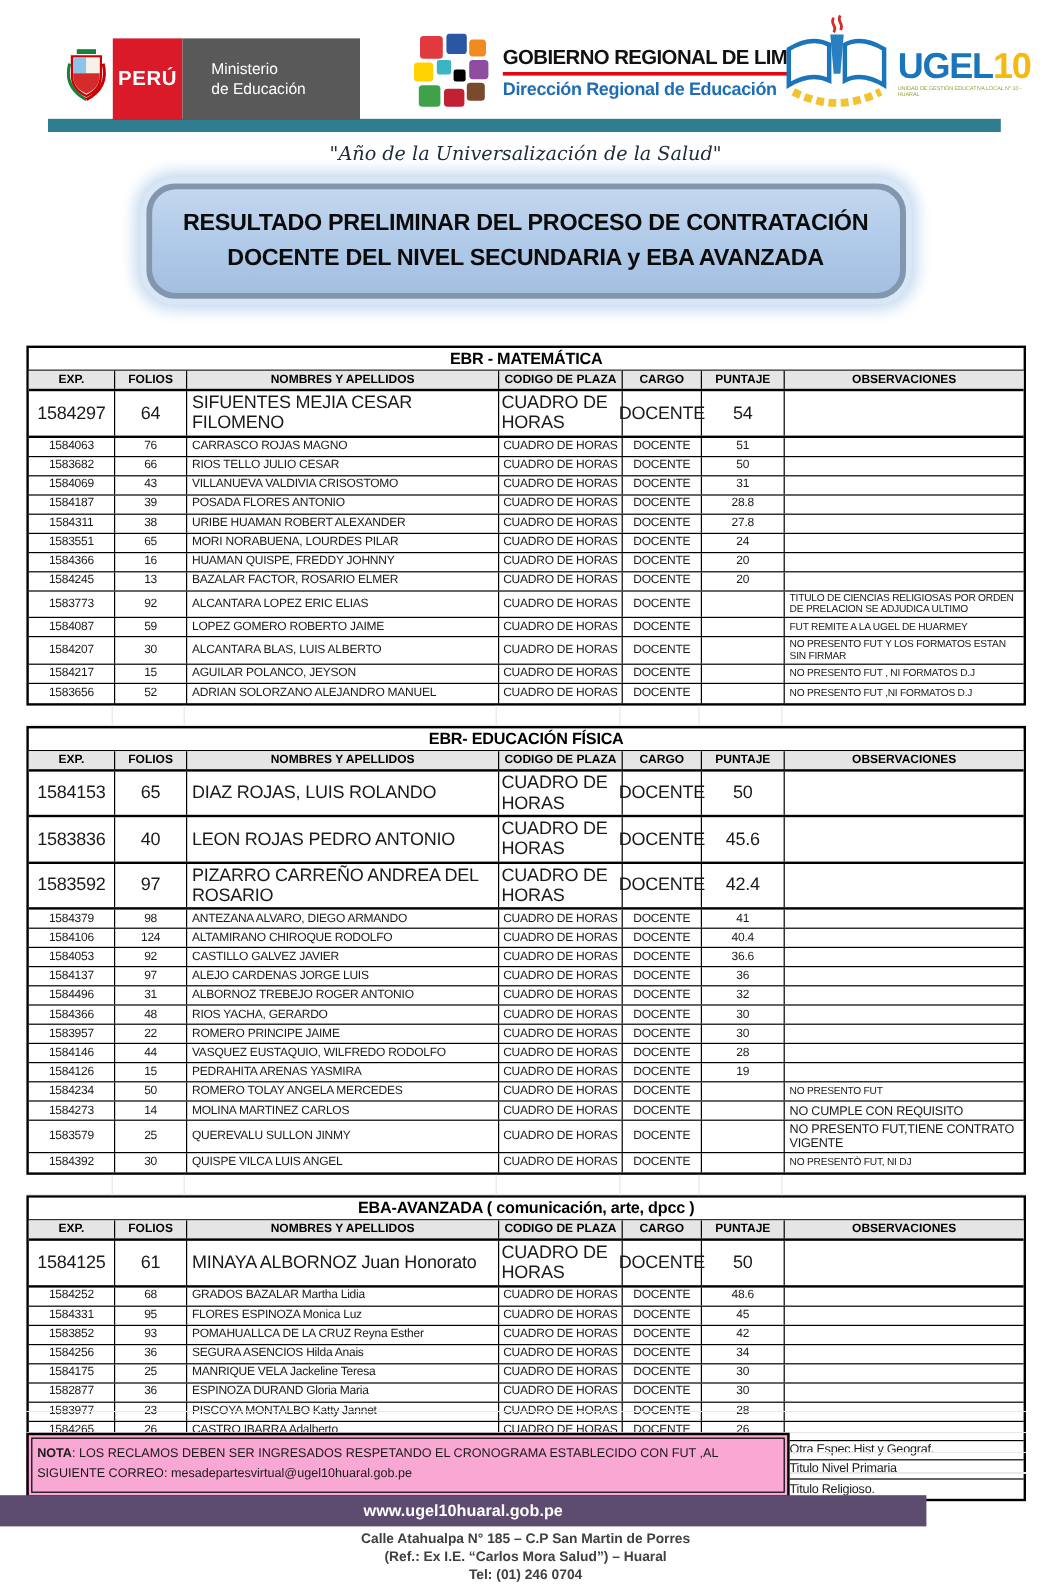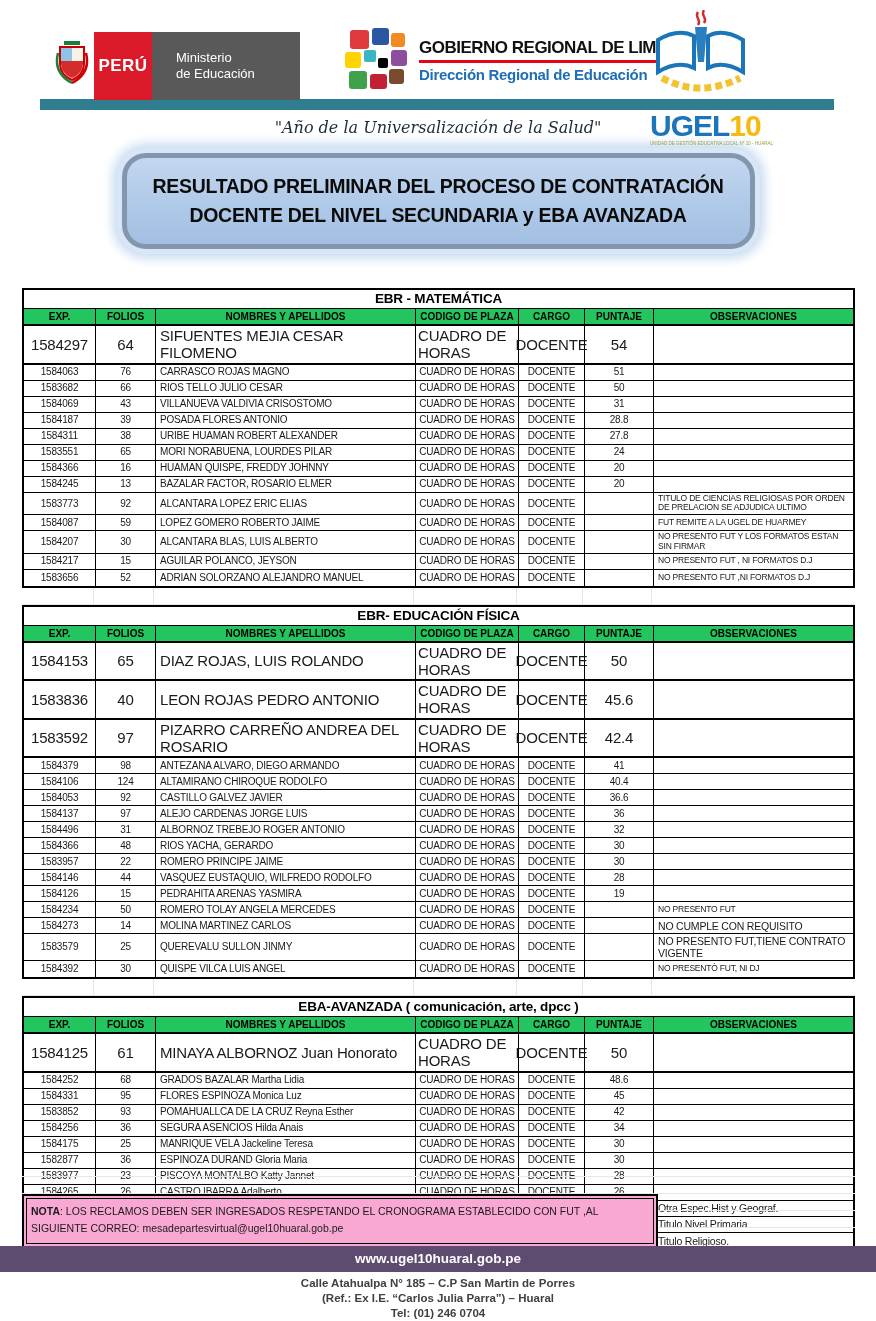--- a/index.html
+++ b/index.html
@@ -12,21 +12,21 @@
   .coat { width:44px; height:66px; background:#fff; display:flex; align-items:center; justify-content:center; }
   .peru-box { width:58px; background:#DA1A28; color:#fff; display:flex; align-items:center; justify-content:center;
               font-size:17px; font-weight:bold; letter-spacing:.5px; }
   .min-box { width:148px; background:#595959; color:#fff; font-size:13px; line-height:16px;
              display:flex; flex-direction:column; justify-content:center; padding-left:24px; }
   .logo-grl { position:absolute; left:345px; top:28px; display:flex; align-items:center; }
   .grl-text { margin-left:10px; }
   .grl-title { font-size:17px; font-weight:bold; letter-spacing:-0.5px; color:#111; }
   .grl-rule { height:3px; background:#E30613; margin:2px 0 3px 0; }
   .grl-sub { font-size:15px; font-weight:bold; color:#1F6DB5; letter-spacing:-0.3px; }
-  .logo-ugel { position:absolute; left:648px; top:10px; width:215px; display:flex; align-items:flex-start;flex-direction:column; }
+  .logo-ugel { position:absolute; left:648px; top:10px; width:215px; display:flex; align-items:center; }
   .ugel-text { margin-left:2px; margin-top:14px; }
   .ugel-word { font-size:30px; font-weight:bold; letter-spacing:-1px; line-height:28px; }
   .ugel-word .u { color:#1B75BB; } .ugel-word .n { color:#F5B90F; }
   .ugel-caption { font-size:4.5px; color:#98A03F; border-bottom:0; margin-top:1px; letter-spacing:0; }
   .teal-bar { margin-left:40px; width:794px; height:11px; background:#2E7E90; }
 
   .quote { margin-top:8px; text-align:center; font-family:"DejaVu Serif", serif; font-style:italic;
            font-size:16px; color:#1C2B3A; }
 
   .title-box { width:633px; height:96px; margin:16px auto 0; border-radius:24px;
@@ -34,21 +34,21 @@
                box-shadow:0 0 0 5px #D8E6F6, 0 0 12px 9px #C2D8F0;
                display:flex; flex-direction:column; align-items:center; justify-content:center; }
   .title-box div { font-size:19.5px; font-weight:bold; color:#0B0B0B; letter-spacing:-0.3px; line-height:29px; }
 
   
   .tables { width:833px; margin:39px 0 0 22px; }
   .tbl { border:2px solid #000; background:#fff; }
   .tbl-title { text-align:center; font-size:13.5px; font-weight:bold; color:#000; line-height:18px;
                border-bottom:1px solid #000; letter-spacing:-0.2px; }
   .tbl-head, .row, .tbl-gap { display:grid; grid-template-columns:72px 60px 260px 103px 66px 69px 1fr; }
-  .tbl-head { background:#22c55e; border-bottom:2px solid #000; }
+  .tbl-head { background:#e5e5e5; border-bottom:2px solid #000; }
   .hc { font-size:10px; font-weight:bold; text-align:center; padding:2px 1px; border-right:1px solid #000; color:#000; }
   .hc:last-child { border-right:none; }
   .row { border-bottom:1px solid #000; min-height:16px; }
   .row:last-child { border-bottom:none; }
   .row.big { border-bottom-width:2px; min-height:19px; }
   .dc { font-size:10px; color:#1a1a1a; letter-spacing:-0.2px; border-right:1px solid #000;
         display:flex; align-items:center; justify-content:center; padding:1px 2px; line-height:1.15; }
   .dc:last-child { border-right:none; }
   .dc.c2, .dc.c6 { justify-content:flex-start; text-align:left; padding-left:4px; }
   .dc.c6 { font-size:8.5px; }
@@ -60,21 +60,21 @@
 
   .ghost { position:absolute; left:22px; top:1160px; width:833px; height:84px;
            background-image:repeating-linear-gradient(to bottom, transparent 0 16px, #E8E8E8 16px 17px); }
 
   
   .nota-outer { position:absolute; left:22px; top:1194px; width:636px; border:2px solid #000; padding:2px; background:#f9a8d4; }
   .nota-inner { border:1px solid #000; padding:4px 8px 6px 4px; font-size:10.5px; line-height:17px; color:#1a1a1a; }
   .nota-inner .lbl { font-weight:bold; }
 
   
-  .site-bar { position:absolute; left:0; top:1246px; width:876px; height:26px; background:#5E4B70;
+  .site-bar { position:absolute; left:0; top:1246px; width:772px; height:26px; background:#5E4B70;
               color:#fff; font-weight:bold; font-size:13.5px; text-align:center; line-height:26px; }
   .addr { position:absolute; left:0; top:1276px; width:876px; text-align:center;
           font-size:11.5px; font-weight:bold; color:#404040; line-height:15px; }
 </style>
 </head>
 <body>
 
 <div class="page">
 
   <div class="hdr">
@@ -584,17 +584,17 @@
 
   <div class="ghost"></div>
 
   <div class="nota-outer">
     <div class="nota-inner"><span class="lbl">NOTA</span><span>: LOS RECLAMOS DEBEN SER INGRESADOS RESPETANDO EL CRONOGRAMA ESTABLECIDO  CON FUT ,AL SIGUIENTE CORREO: mesadepartesvirtual@ugel10huaral.gob.pe</span></div>
   </div>
 
   <div class="site-bar">www.ugel10huaral.gob.pe</div>
   <div class="addr">
     <div>Calle Atahualpa N° 185 – C.P San Martin de Porres</div>
-    <div>(Ref.: Ex I.E. “Carlos Julia Parra”) – Huaral</div>
+    <div>(Ref.: Ex I.E. “Carlos Mora Salud”) – Huaral</div>
     <div>Tel: (01) 246 0704</div>
   </div>
 
 </div>
 
 </body></html>

